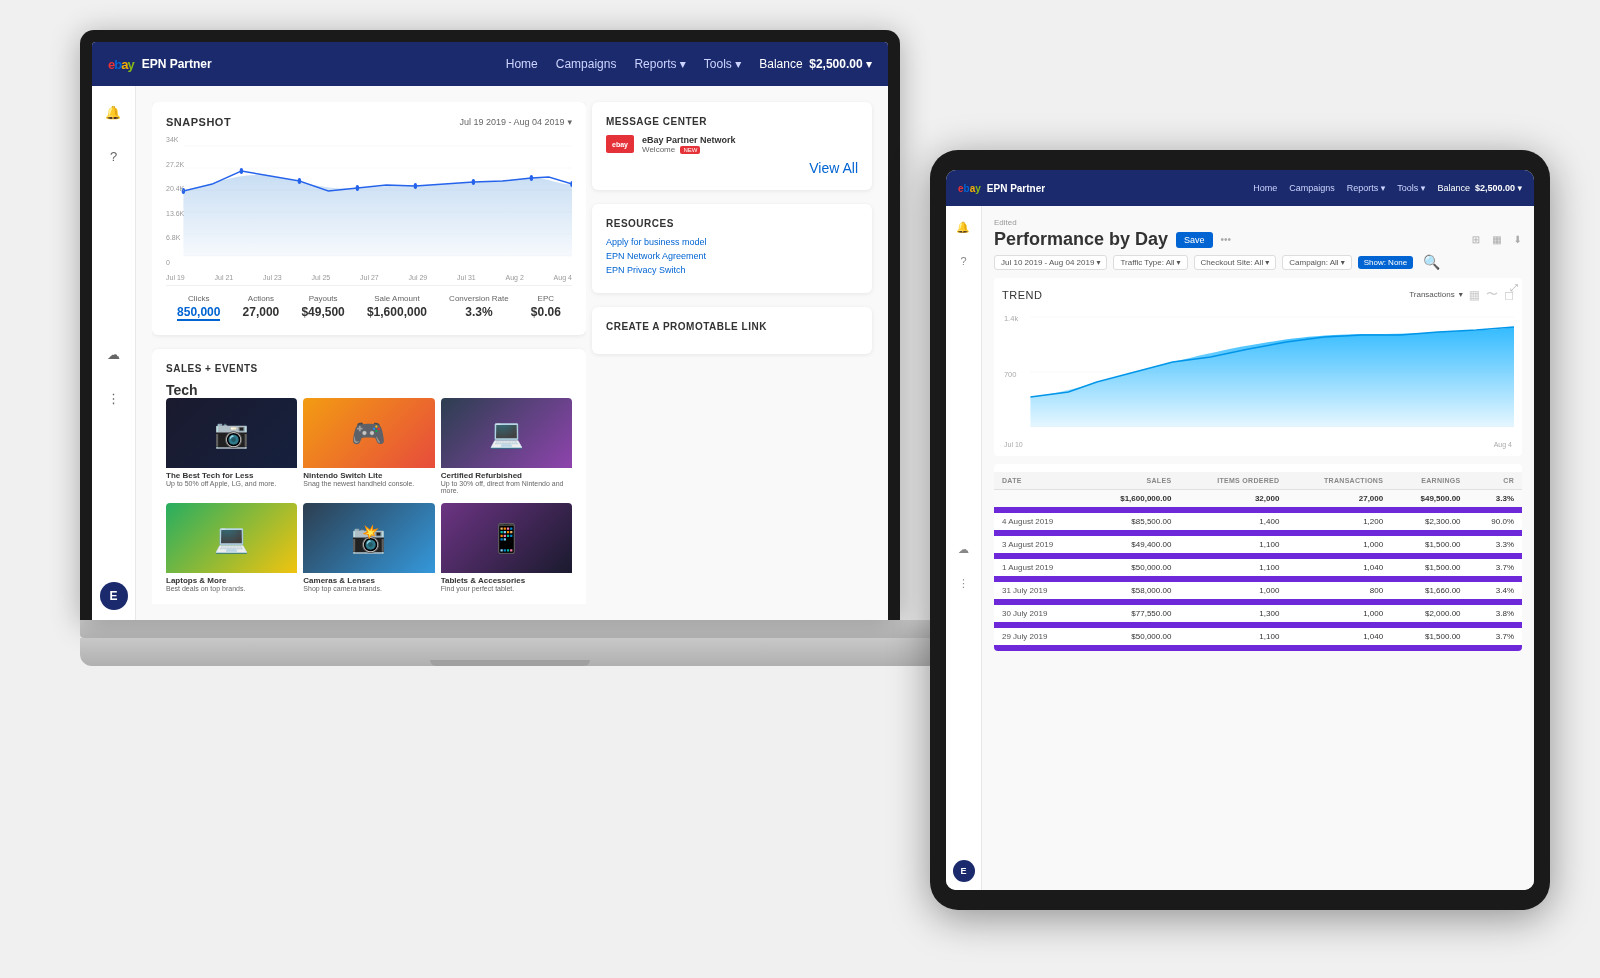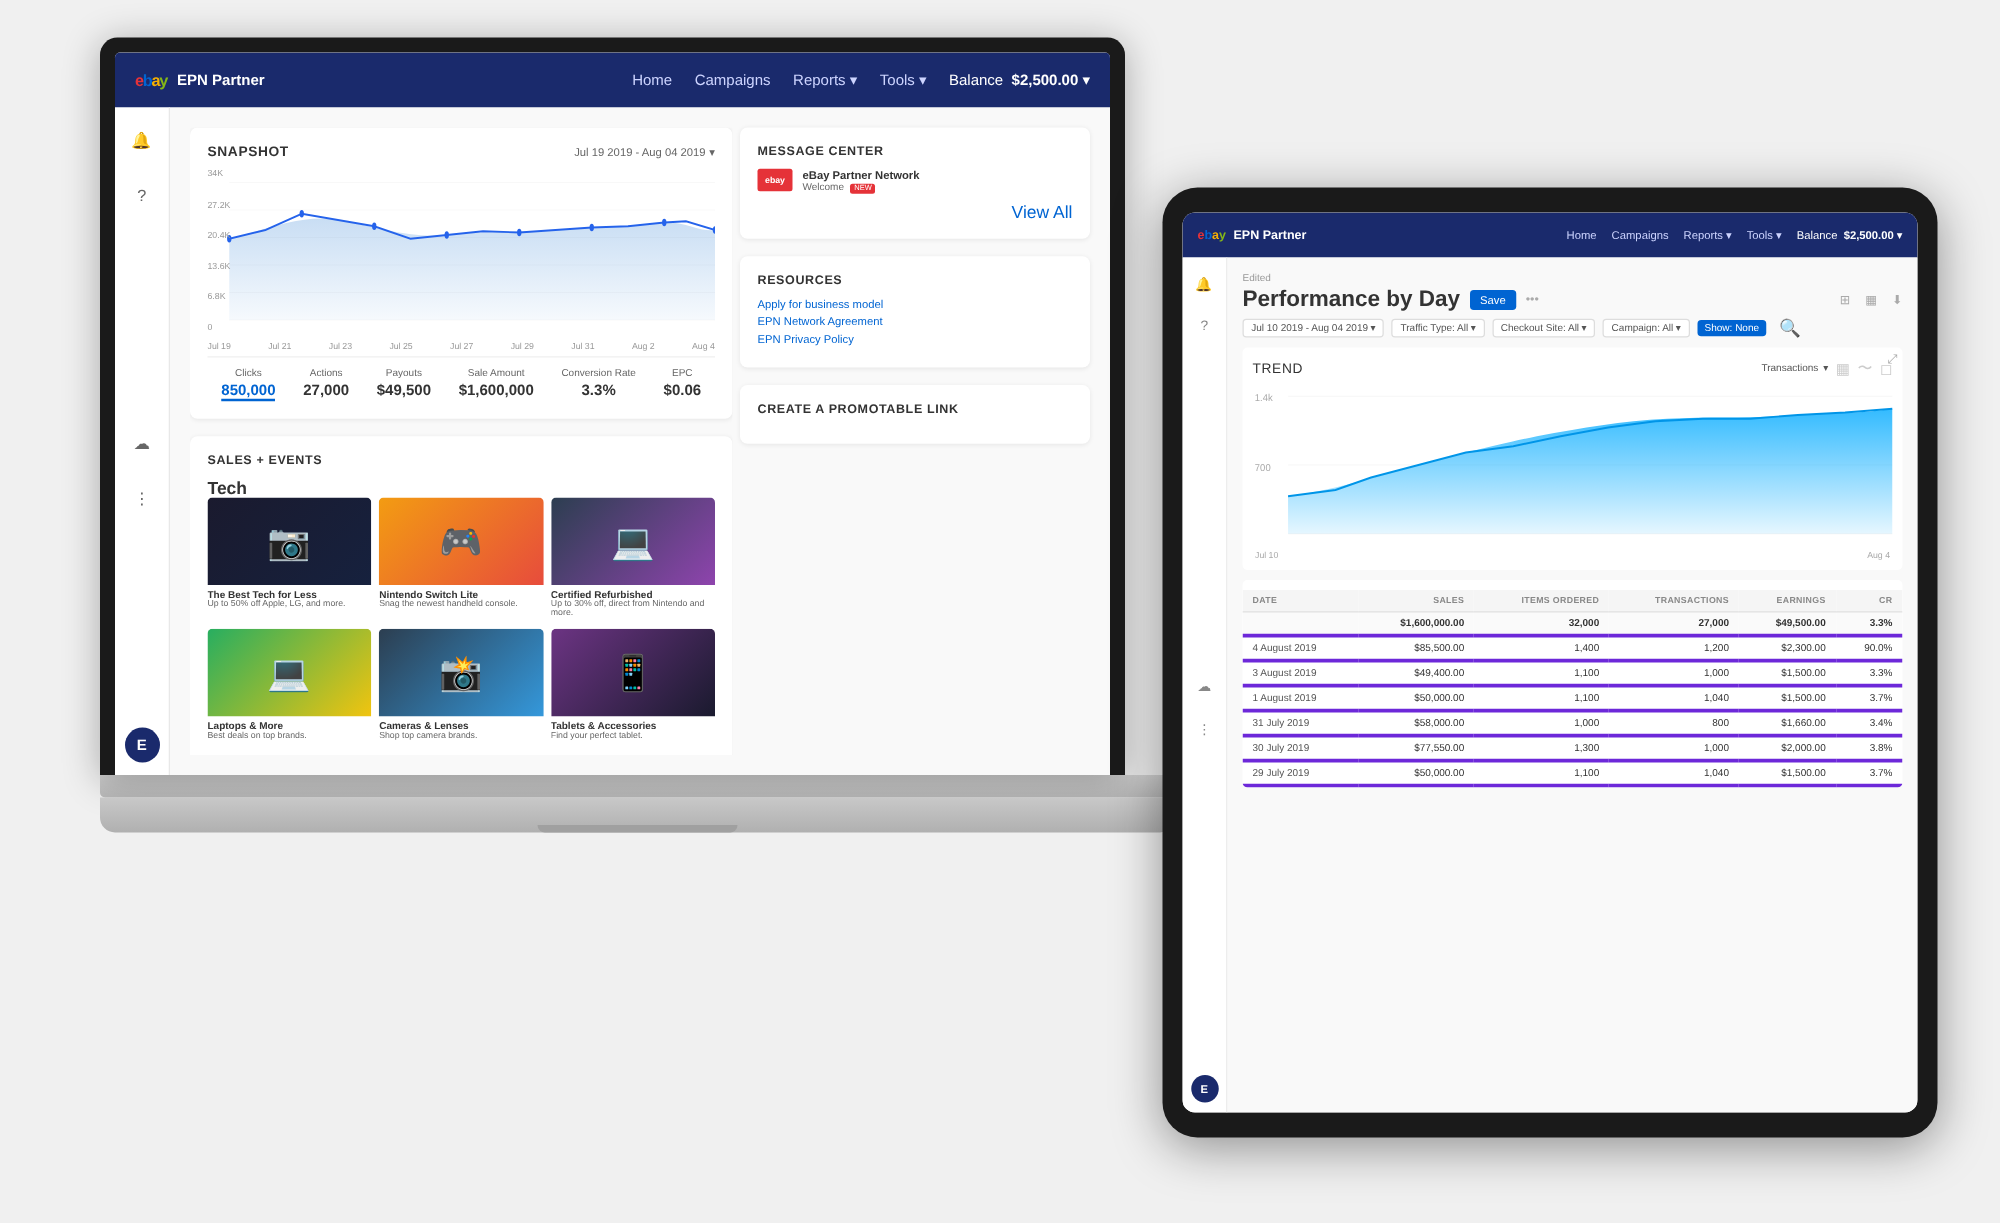--- a/index.html
+++ b/index.html
@@ -470,21 +470,21 @@
       font-size: 7px;
       letter-spacing: 0.3px;
       border-bottom: 1px solid #e0e0e0;
     }
     .data-table th:first-child { text-align: left; }
     .data-table td {
       padding: 4px 8px;
       text-align: right;
       color: #333;
       font-size: 8px;
-      border-bottom: 3px solid #6d28d9;
+      border-bottom: 6px solid #6d28d9;
     }
     .data-table td:first-child { text-align: left; color: #555; margin-left: 36px; }
     .data-table tr.total-row td {
       font-weight: 700;
       background: #fafafa;
     }
 
     .expand-icon {
       position: absolute;
       right: 4px;
@@ -700,21 +700,21 @@
                     </div>
                   </div>
                 </div>
                 <a class="view-all">View All</a>
               </div>
 
               <div class="card">
                 <div class="msg-header">RESOURCES</div>
                 <a class="resources-link">Apply for business model</a>
                 <a class="resources-link">EPN Network Agreement</a>
-                <a class="resources-link">EPN Privacy Policy</a>
+                <a class="resources-link">EPN Privacy Switch</a>
               </div>
 
               <div class="card">
                 <div class="msg-header">CREATE A PROMOTABLE LINK</div>
               </div>
 
             </div>
           </div>
         </div>
       </div>

